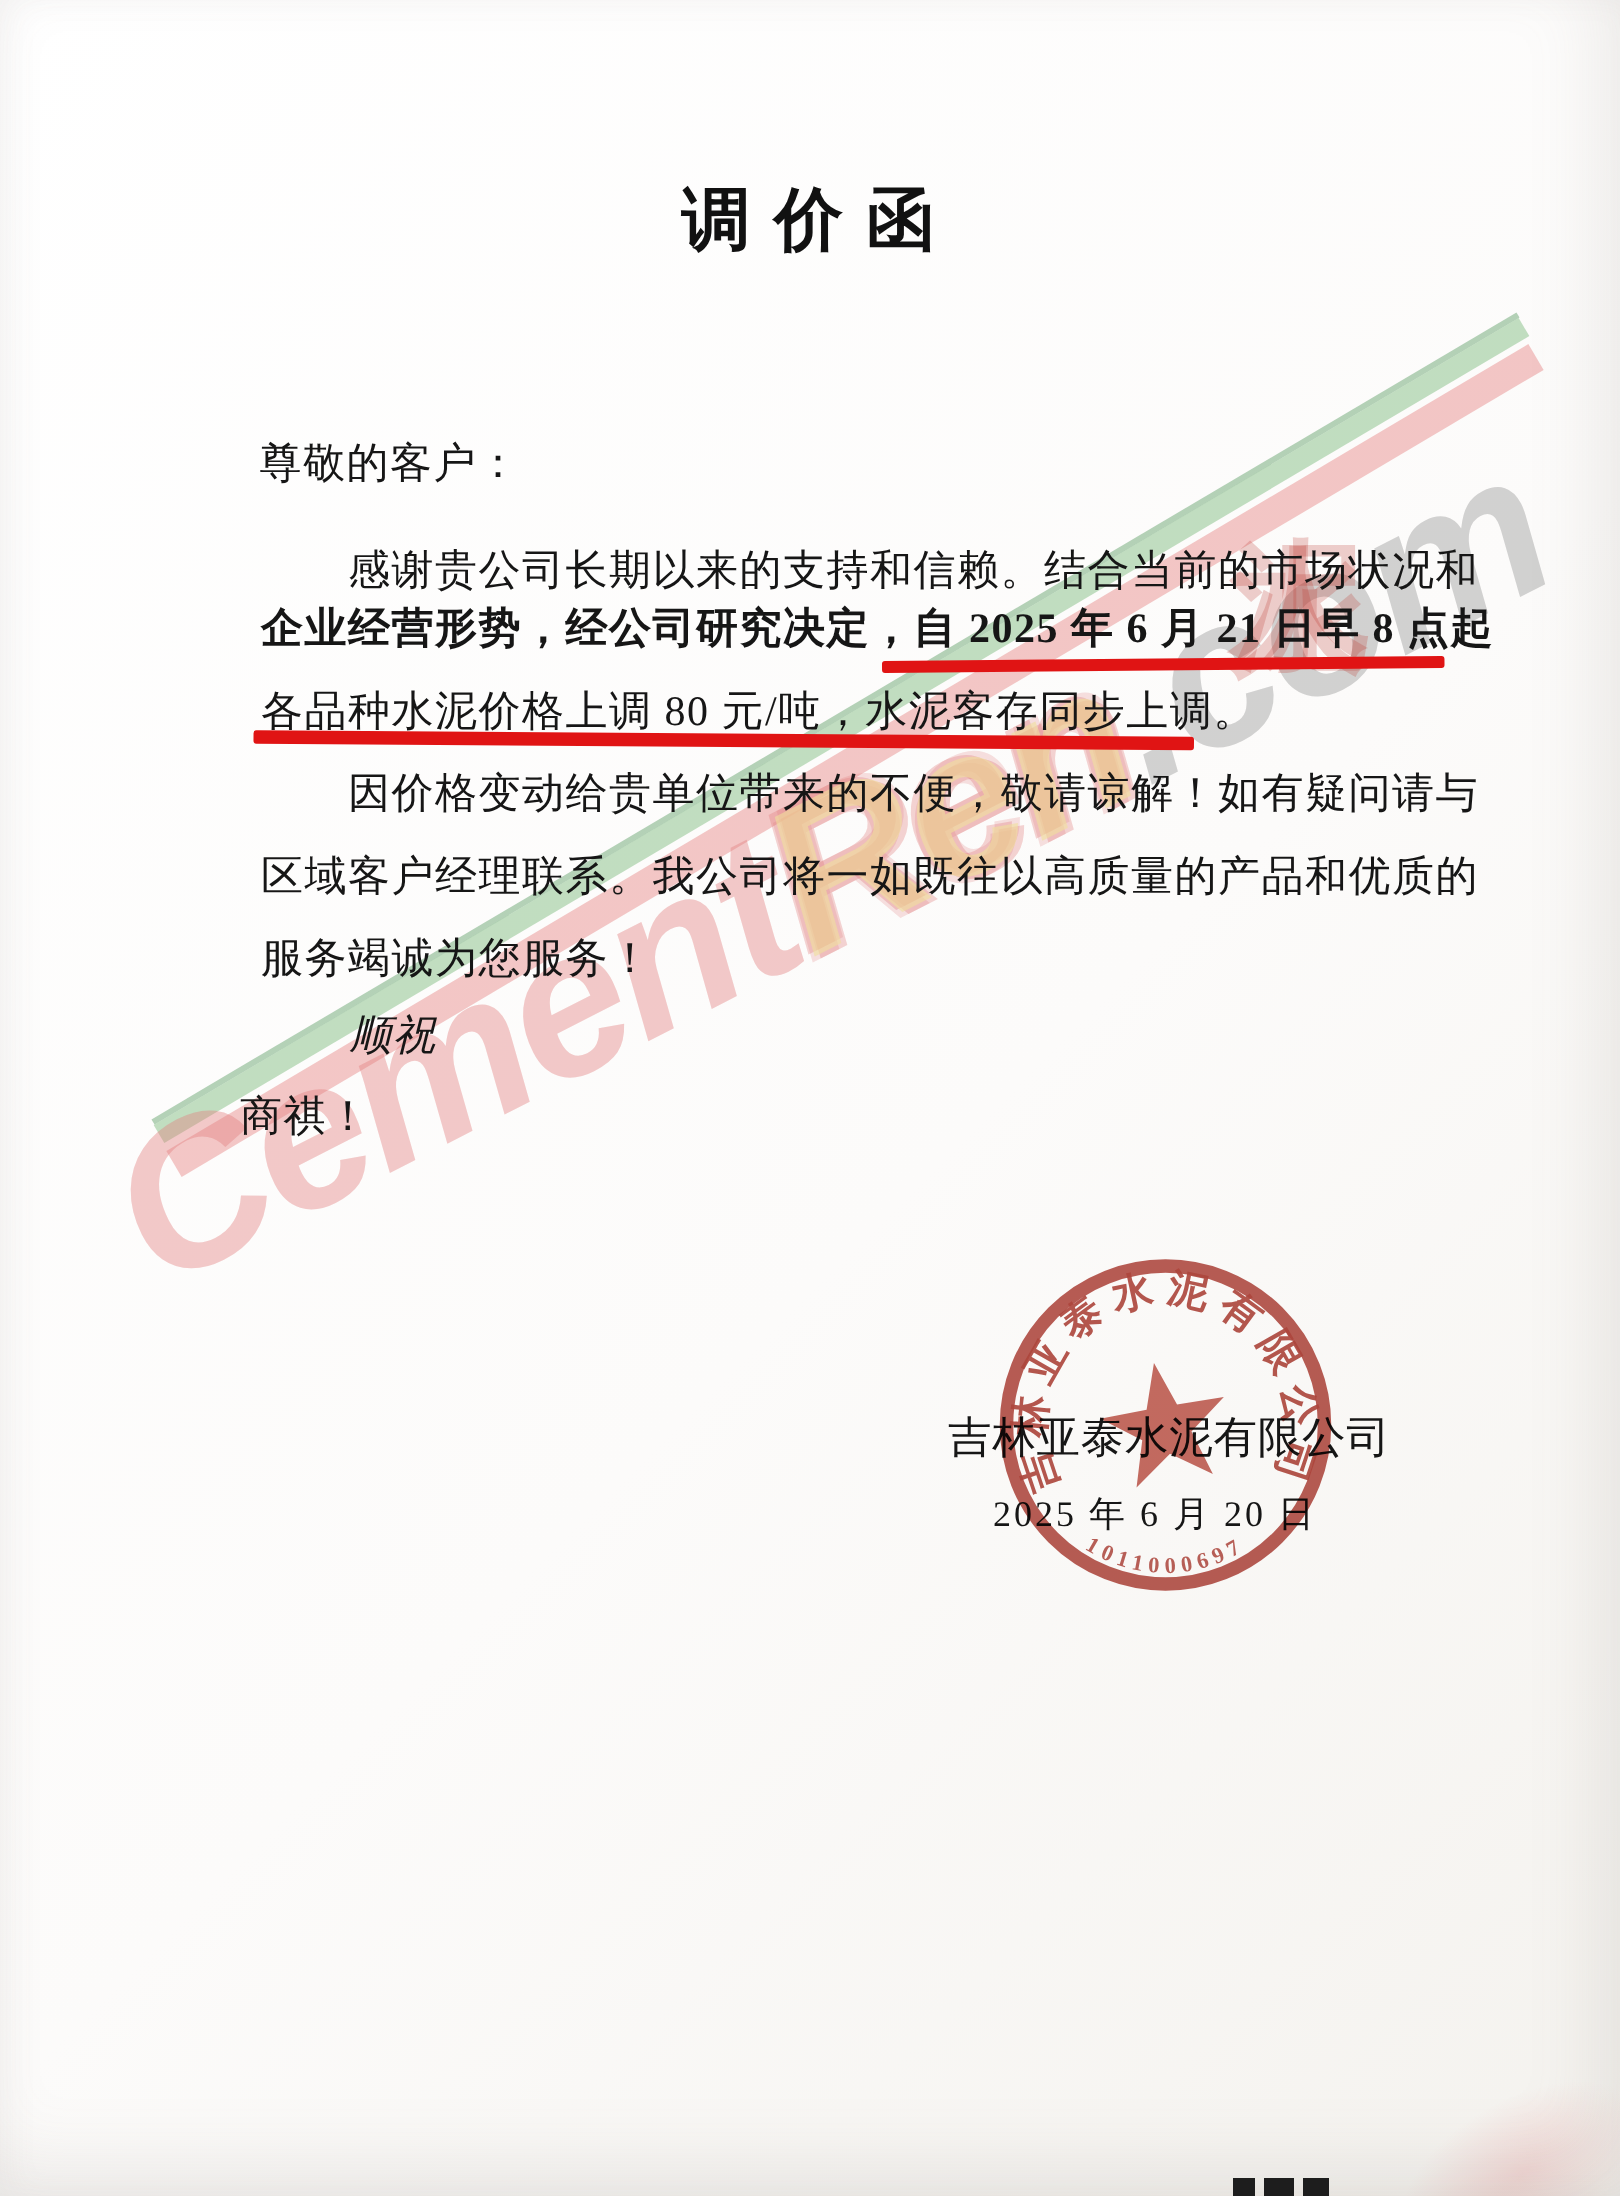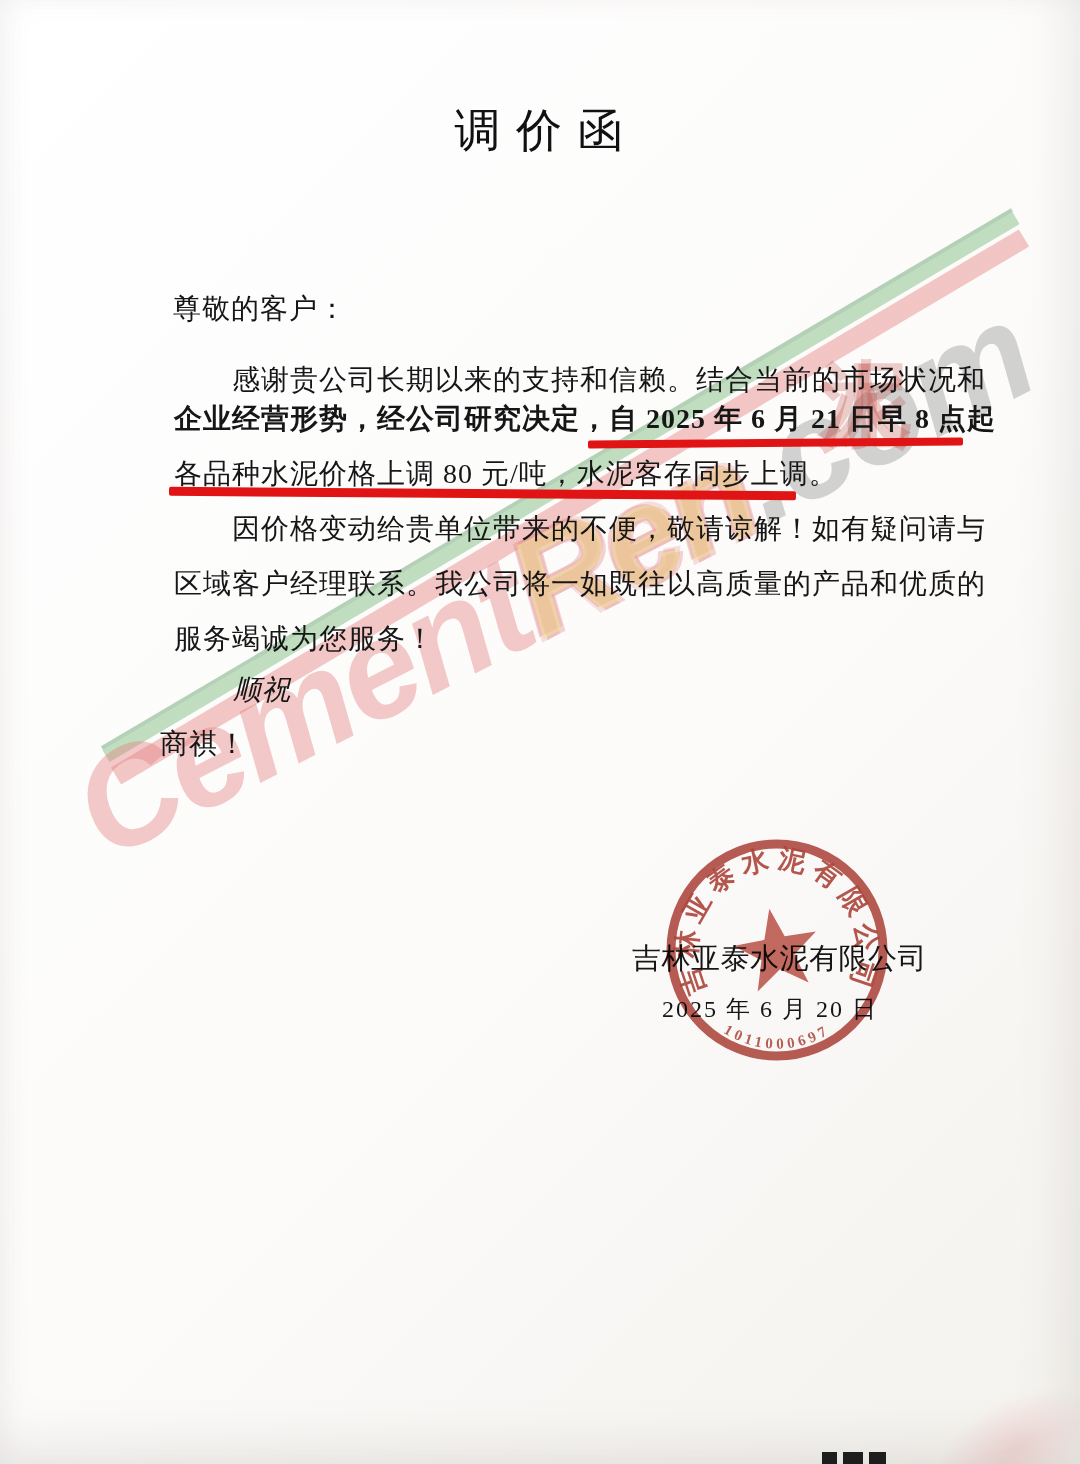--- a/index.html
+++ b/index.html
@@ -43,22 +43,22 @@
   }
   .corner-smudge{
     position:absolute;right:-25px;bottom:-35px;width:180px;height:100px;
     background:radial-gradient(ellipse at center,rgba(230,150,150,.30),transparent 70%);
     transform:rotate(-30deg);
   }
 
   
   .txt{position:absolute;white-space:nowrap;z-index:2;}
   .title{
-    left:0;right:0;top:100px;text-align:center;
-    font-size:46px;font-weight:normal;letter-spacing:2px;color:#111;
+    left:0;right:0;top:116px;text-align:center;
+    font-size:46px;font-weight:bold;letter-spacing:2px;color:#111;
   }
   .body-line{font-size:28px;letter-spacing:1px;text-align:center;}
   .salutation{left:173px;top:290px;}
   .l1{left:232px;top:361px;}
   .l2{left:174px;top:400px;font-weight:bold;}
   .l3{left:174px;top:455px;}
   .l4{left:232px;top:510px;}
   .l5{left:174px;top:565px;}
   .l6{left:174px;top:620px;}
   .c1{left:233px;top:671px;font-style:italic;}

